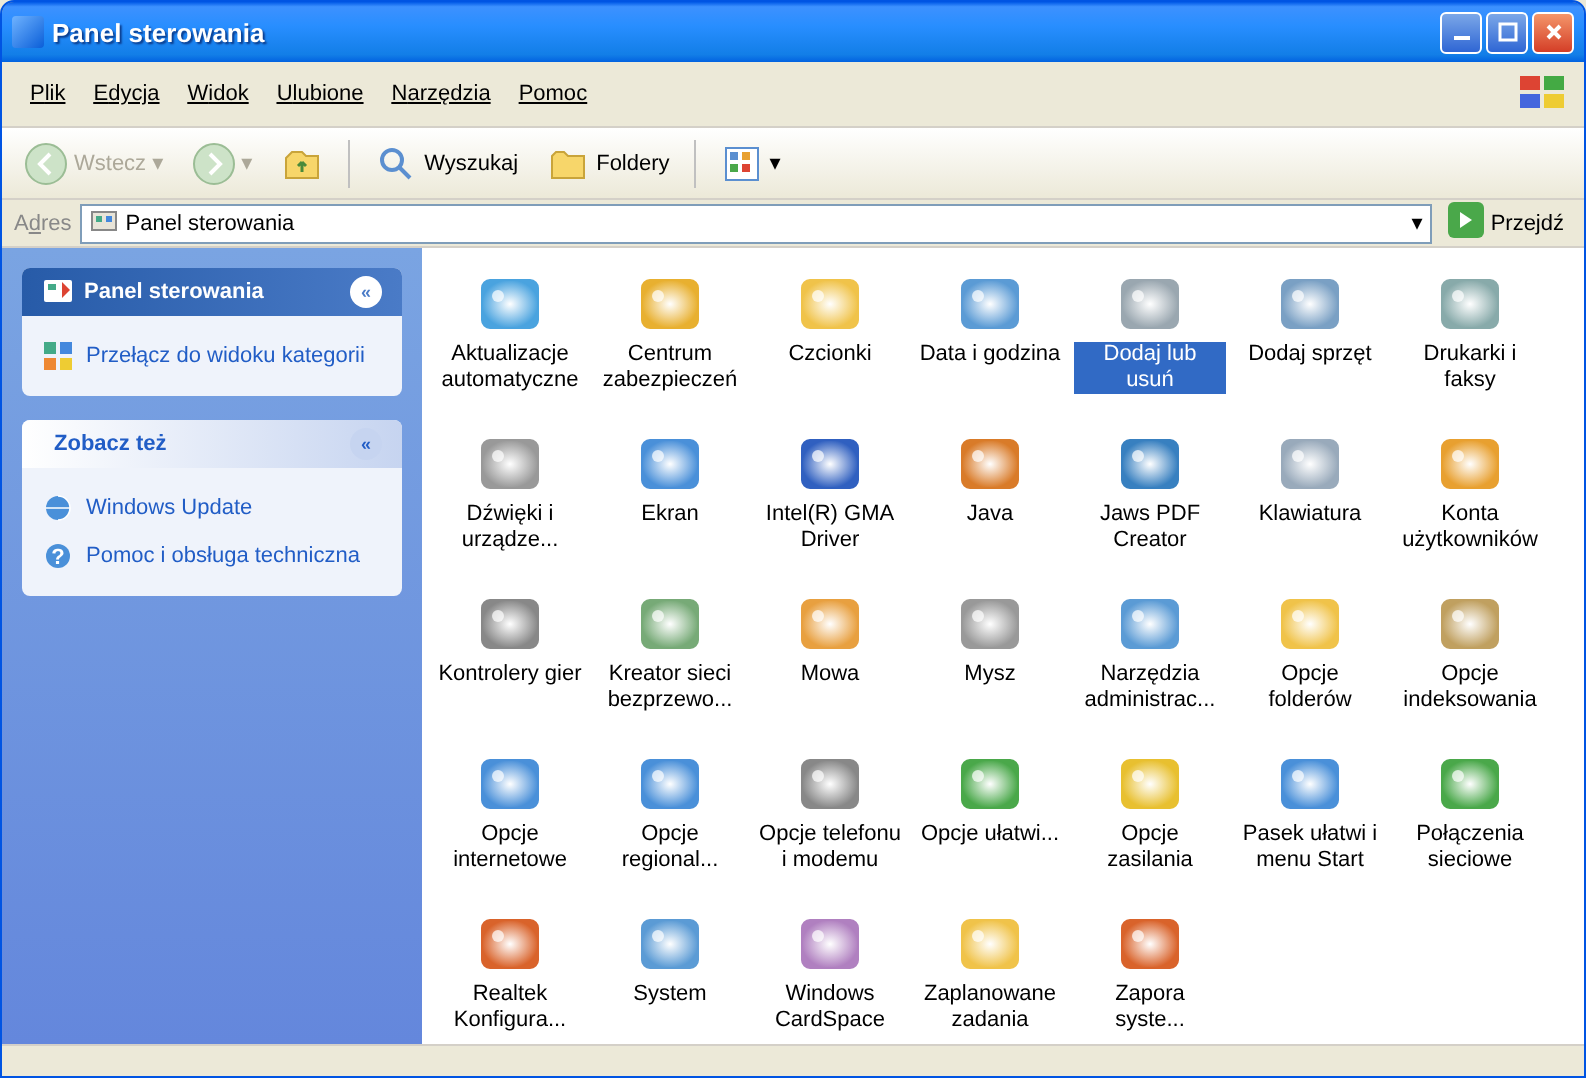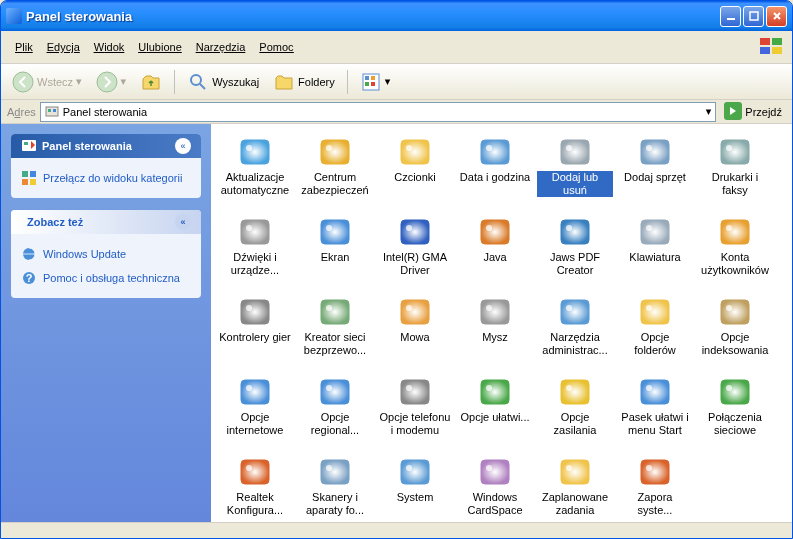--- a/index.html
+++ b/index.html
@@ -650,35 +650,20 @@
               <rect x="2" y="4" width="28" height="24" rx="4" fill="url(#gd9632b)" stroke="#d9632b"></rect>
               <circle cx="10" cy="12" r="3" fill="#fff" opacity="0.7"></circle>
             </svg>
           </div>
           <div class="cp-label">Realtek Konfigura...</div>
         </div>
         <div class="cp-item">
           <div class="cp-icon">
             <svg width="32" height="32">
               <defs>
-                <radialGradient id="g7aa0c4">
-                  <stop offset="0" stop-color="#fff"></stop>
-                  <stop offset="1" stop-color="#7aa0c4"></stop>
-                </radialGradient>
-              </defs>
-              <rect x="2" y="4" width="28" height="24" rx="4" fill="url(#g7aa0c4)" stroke="#7aa0c4"></rect>
-              <circle cx="10" cy="12" r="3" fill="#fff" opacity="0.7"></circle>
-            </svg>
-          </div>
-          <div class="cp-label">Skanery i aparaty fo...</div>
-        </div>
-        <div class="cp-item">
-          <div class="cp-icon">
-            <svg width="32" height="32">
-              <defs>
                 <radialGradient id="g5b9bd5">
                   <stop offset="0" stop-color="#fff"></stop>
                   <stop offset="1" stop-color="#5b9bd5"></stop>
                 </radialGradient>
               </defs>
               <rect x="2" y="4" width="28" height="24" rx="4" fill="url(#g5b9bd5)" stroke="#5b9bd5"></rect>
               <circle cx="10" cy="12" r="3" fill="#fff" opacity="0.7"></circle>
             </svg>
           </div>
           <div class="cp-label">System</div>

